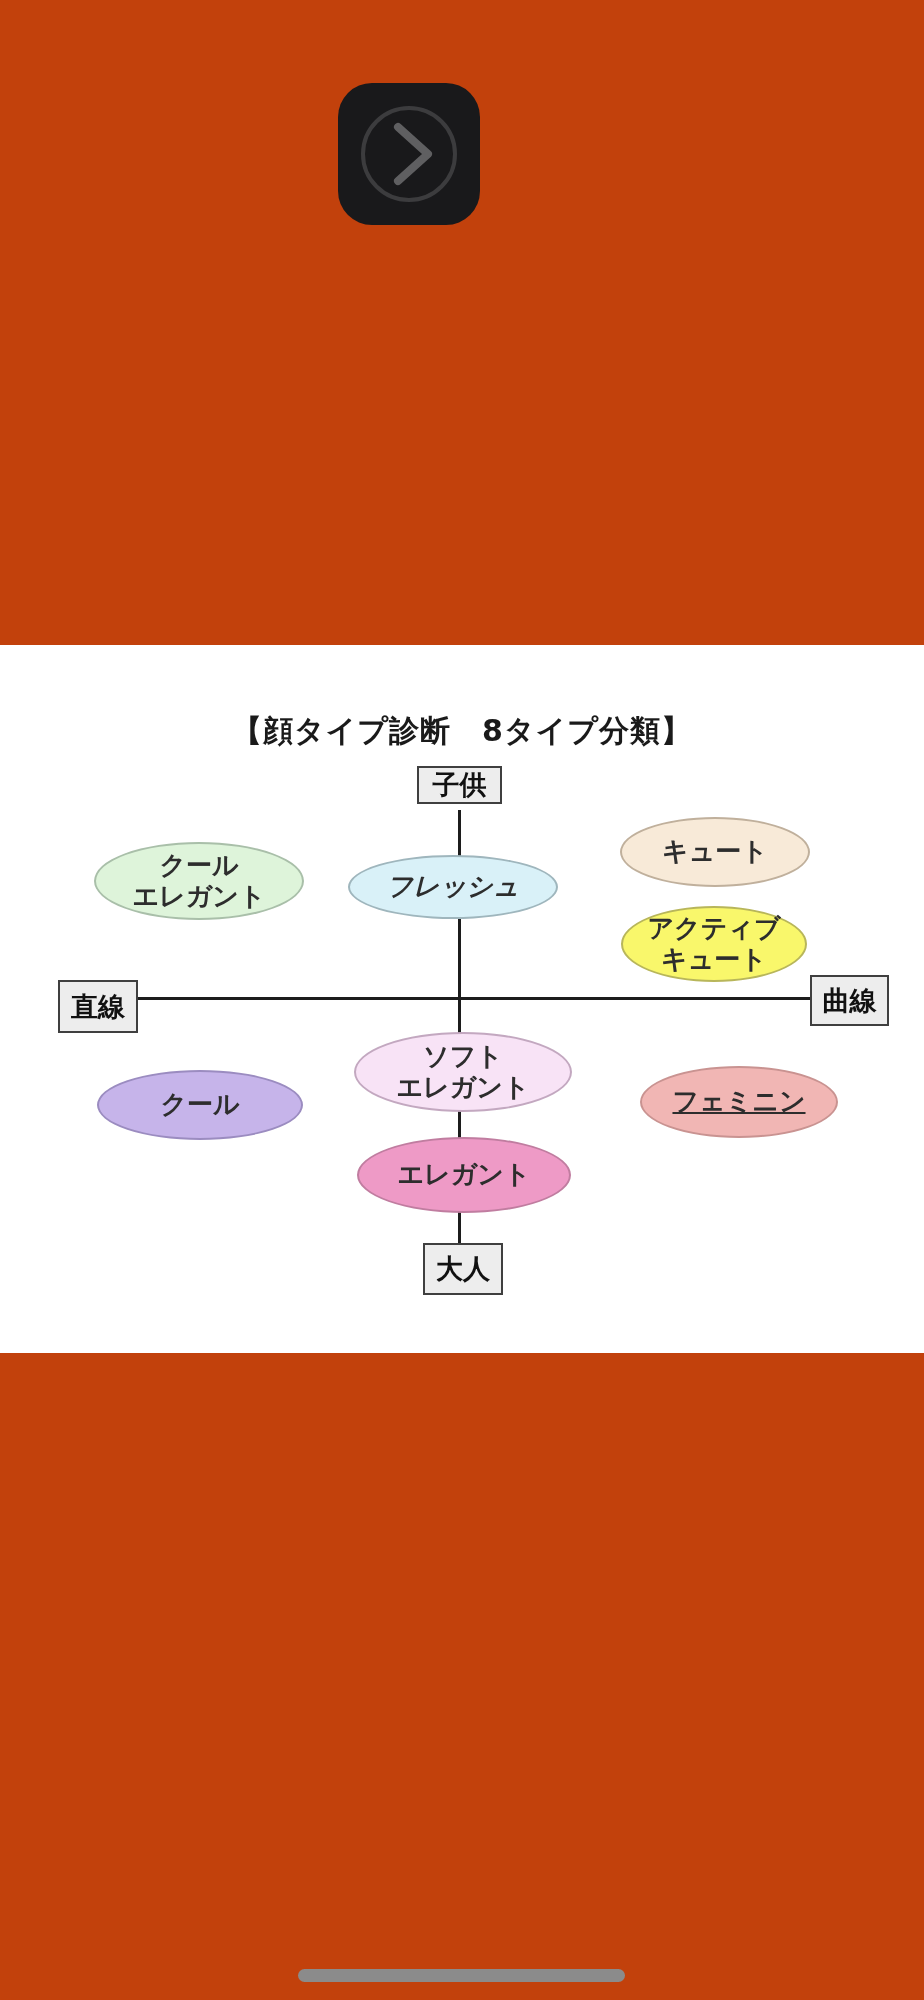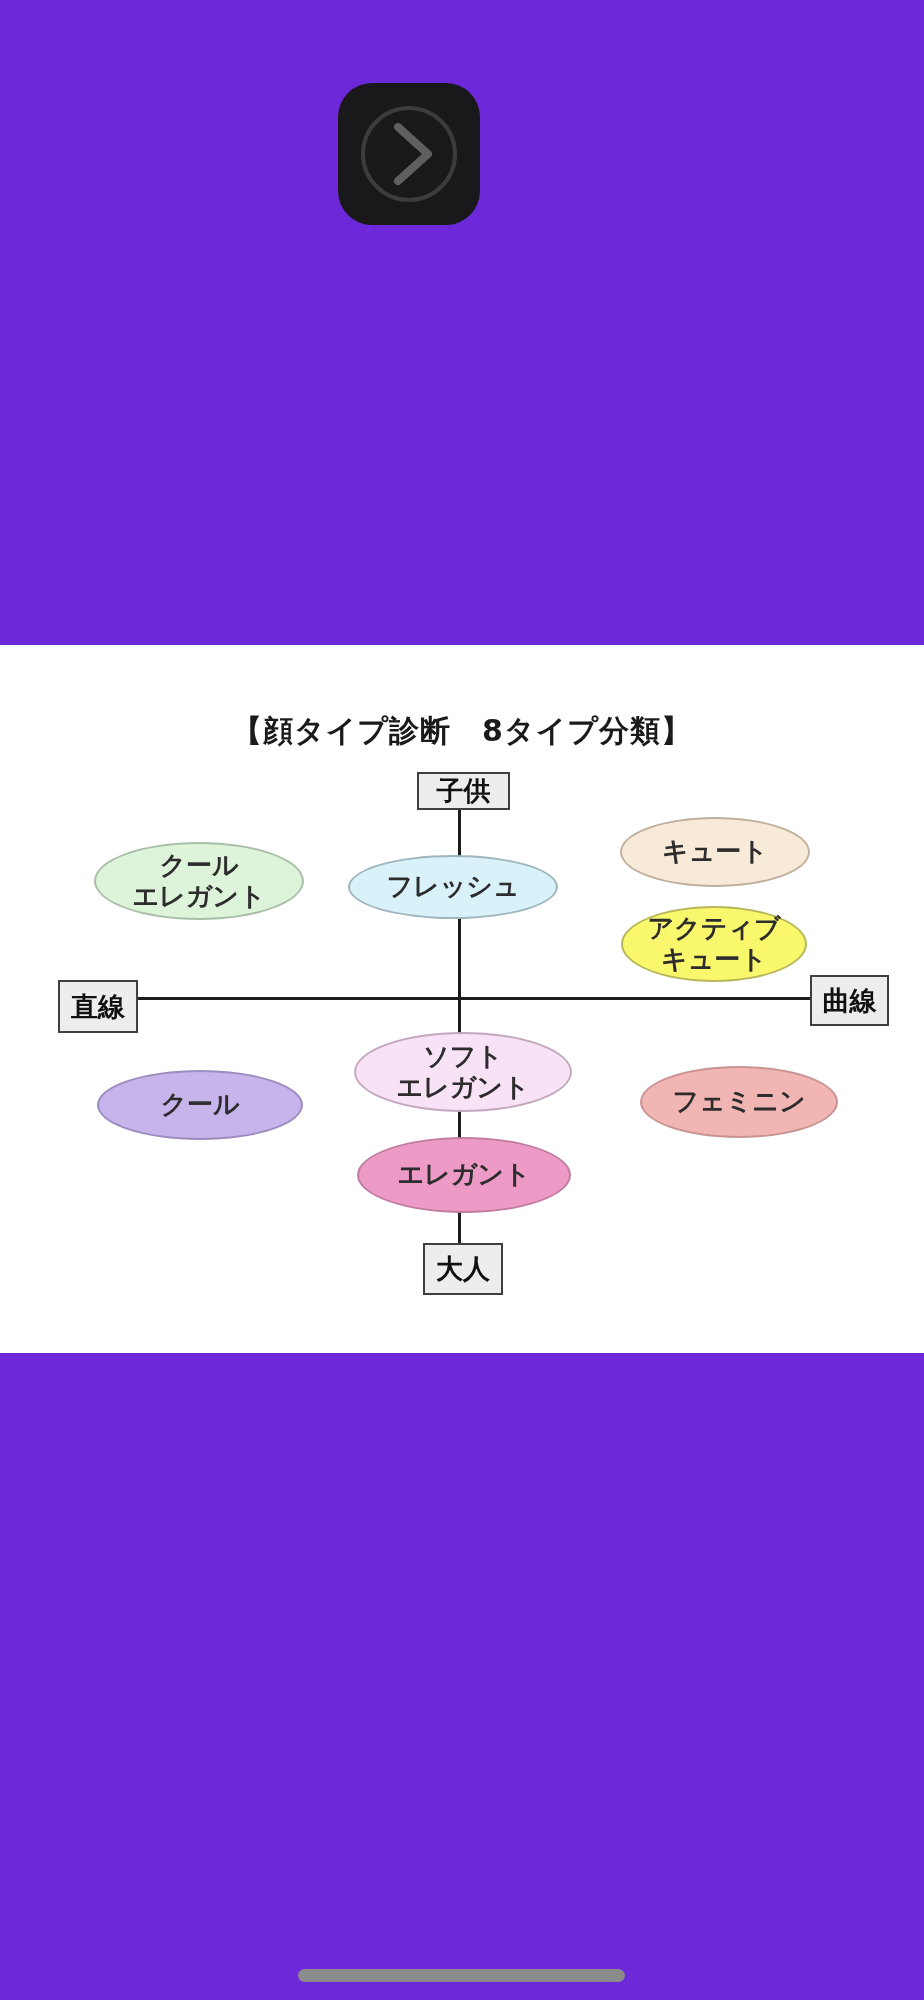--- a/index.html
+++ b/index.html
@@ -1,17 +1,17 @@
 <!DOCTYPE html>
 <html><head>
 <meta charset="utf-8">
 <style>
   html,body { margin:0; padding:0; background:#000; }
   .screen {
-    position:relative; width:924px; height:2000px; background:#6d28d9;
+    position:relative; width:924px; height:2000px; background:#c2410c;
     overflow:hidden; font-family:"DejaVu Sans","Liberation Sans",sans-serif;
   }
 
   
   .play-btn {
     position:absolute; left:338px; top:83px; width:142px; height:142px;
     background:#19191b; border-radius:34px;
     display:flex; align-items:center; justify-content:center; cursor:pointer;
   }
 
@@ -33,33 +33,33 @@
 
   .vline { position:absolute; left:458px; top:165px; width:3px; height:433px; background:#1c1c1c; z-index:1; }
   .hline { position:absolute; left:137px; top:352px; width:673px; height:3px; background:#1c1c1c; z-index:1; }
 
   .axis-box {
     position:absolute; box-sizing:border-box; z-index:3;
     background:#ededed; border:2px solid #3f3f3f;
     display:flex; align-items:center; justify-content:center;
     font-size:27px; font-weight:bold; color:#111;
   }
-  .box-child    { left:417px; top:127px; width:93px; height:38px; }
+  .box-child    { left:417px; top:121px; width:85px; height:38px; }
   .box-adult    { left:423px; top:598px; width:80px; height:52px; }
   .box-straight { left:58px;  top:335px; width:80px; height:53px; }
   .box-curve    { left:810px; top:330px; width:79px; height:51px; }
 
   .ellipse {
     position:absolute; z-index:2; box-sizing:border-box;
     border-radius:50%; border:2px solid;
     display:flex; flex-direction:column; align-items:center; justify-content:center;
     font-size:26px; font-weight:bold; color:#2d2d2d; line-height:1.2; text-align:center;
   }
   .t-cool-casual  { left:94px;  top:197px; width:210px; height:78px; }
-  .t-fresh        { left:348px; top:210px; width:210px; height:64px; }
+  .t-fresh        { left:348px; top:210px; width:210px; height:64px;font-style:italic; }
   .t-cute         { left:620px; top:172px; width:190px; height:70px; }
   .t-active-cute  { left:621px; top:261px; width:186px; height:76px; }
   .t-cool         { left:97px;  top:425px; width:206px; height:70px; }
   .t-soft-elegant { left:354px; top:387px; width:218px; height:80px; }
   .t-feminine     { left:640px; top:421px; width:198px; height:72px; }
   .t-elegant      { left:357px; top:492px; width:214px; height:76px; }
 </style>
 </head>
 <body>
 
@@ -107,21 +107,21 @@
     <div class="ellipse t-cool" style="background-color: rgb(198, 180, 234); border-color: rgb(155, 140, 192);">
       <span>クール</span>
       <span></span>
     </div>
 
     <div class="ellipse t-soft-elegant" style="background-color: rgb(248, 227, 246); border-color: rgb(195, 168, 192);">
       <span>ソフト</span>
       <span>エレガント</span>
     </div>
 
-    <div class="ellipse t-feminine" style="background-color: rgb(241, 182, 180); border-color: rgb(201, 147, 145);">
+    <div class="ellipse t-feminine" style="background-color: rgb(241, 182, 180); border-color: rgb(201, 147, 145); text-decoration: underline;">
       <span>フェミニン</span>
       <span></span>
     </div>
 
     <div class="ellipse t-elegant" style="background-color: rgb(238, 154, 198); border-color: rgb(192, 125, 160);">
       <span>エレガント</span>
       <span></span>
     </div>
 
   </div>

